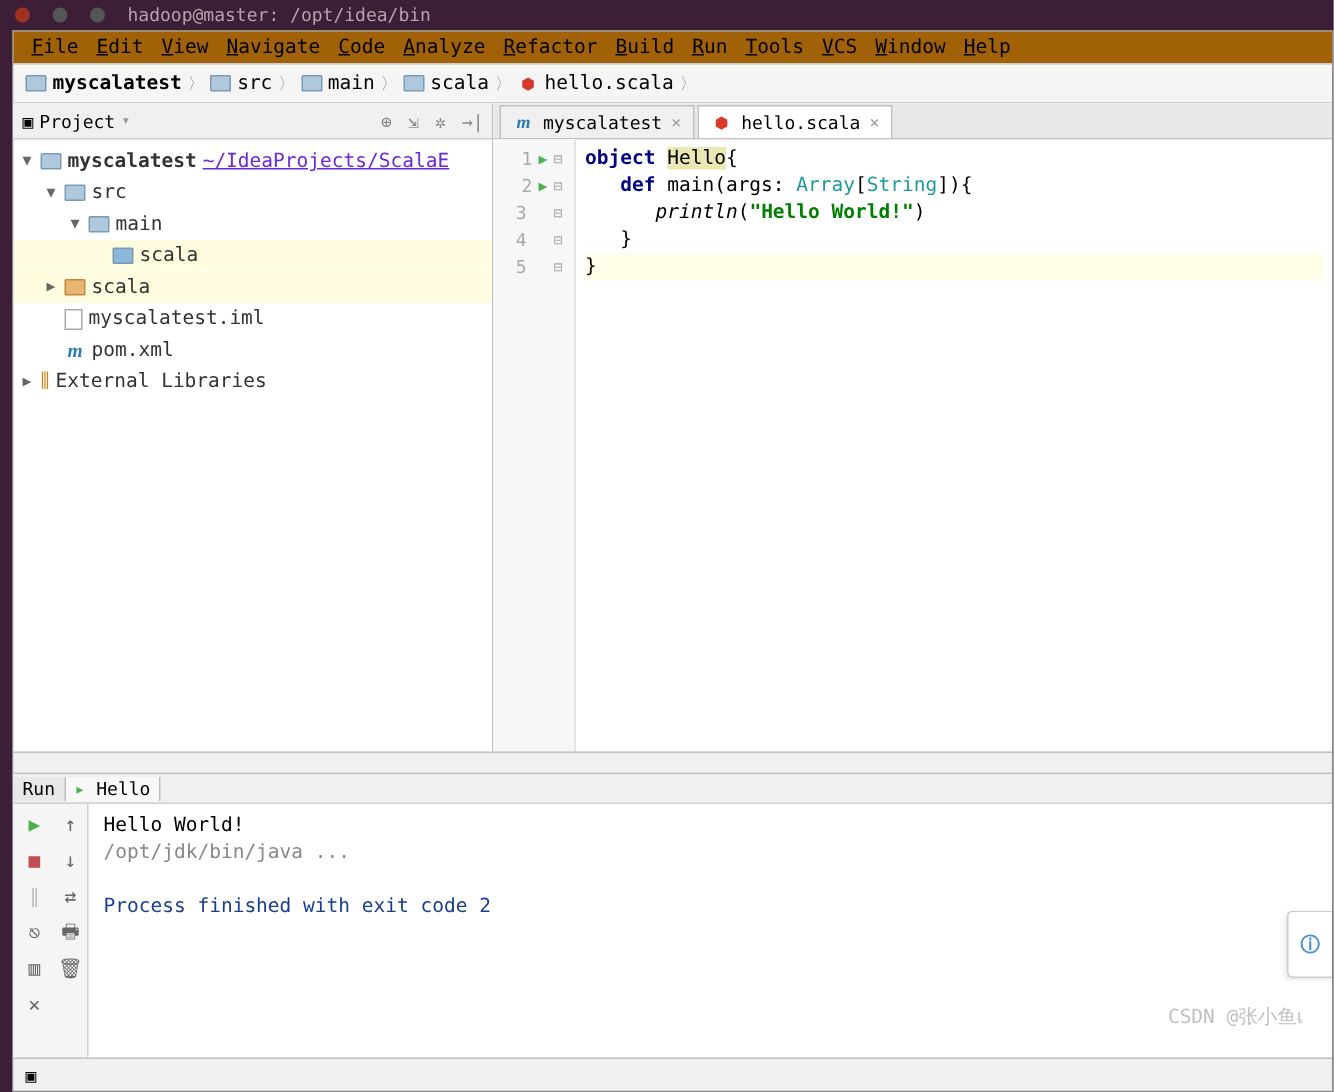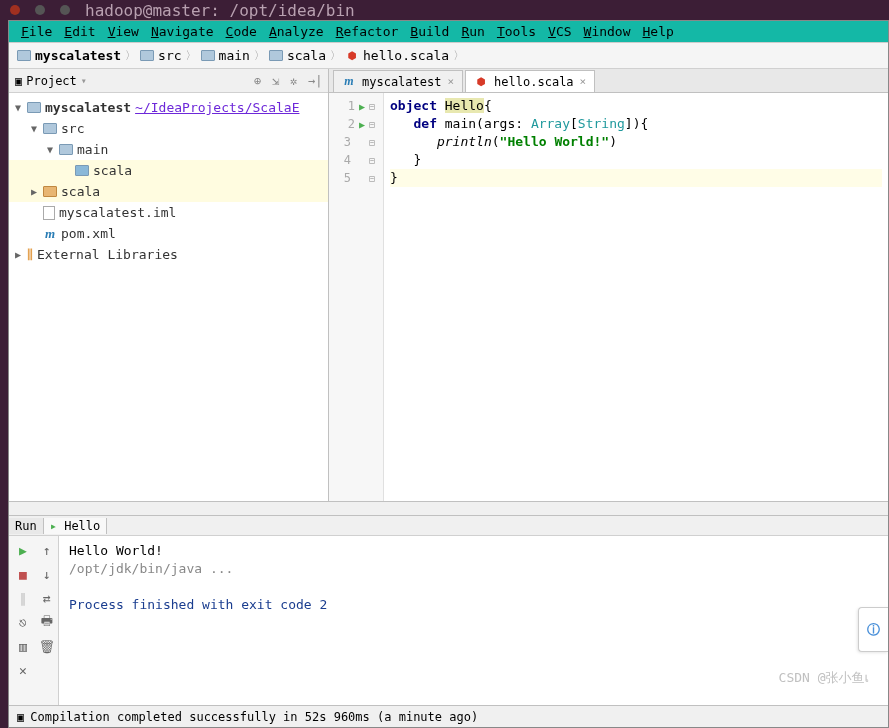--- a/index.html
+++ b/index.html
@@ -1,24 +1,24 @@
 <!DOCTYPE html>
 <html><head>
 <meta charset="utf-8">
 <style>
 * { margin:0; padding:0; box-sizing:border-box; font-family:"DejaVu Sans Mono","Ubuntu Mono",monospace; }
 body { width:889px; height:728px; background:#3c1e36; overflow:hidden; font-size:13px; }
-.os-top { height:20px; background:#3c1e36; color:#b8a0b0; font-size:16px; padding:2px 10px; display:flex; align-items:center; gap:15px; }
+.os-top { height:20px; background:#3c1e36; color:#b8a0b0; font-size:12px; padding:2px 10px; display:flex; align-items:center; gap:15px; }
 .os-dot { width:10px; height:10px; border-radius:50%; display:inline-block; }
 .window { position:absolute; left:8px; top:20px; width:881px; height:708px; background:#f0f0f0; display:flex; flex-direction:column; border:1px solid #888; }
 .titlebar { height:24px; background:linear-gradient(#4a4a4a,#3a3a3a); color:#ddd; display:flex; align-items:center; padding:0 6px; font-size:12px; font-family:"Ubuntu",sans-serif; }
 .titlebar .dots { display:flex; gap:6px; margin-right:8px; }
 .titlebar .dot { width:11px; height:11px; border-radius:50%; background:#555; border:1px solid #333; }
 .titlebar .title-text { font-weight:bold; white-space:nowrap; overflow:hidden; }
-.menubar { height:22px; background:#14b8a6; border-bottom:1px solid #ccc; display:flex; align-items:center; padding:0 6px; font-family:"Ubuntu",sans-serif; font-size:13px; }
+.menubar { height:22px; background:#a16207; border-bottom:1px solid #ccc; display:flex; align-items:center; padding:0 6px; font-family:"Ubuntu",sans-serif; font-size:13px; }
 .menubar span { padding:2px 6px; cursor:pointer; }
 .menubar span u { text-decoration:underline; }
 .breadcrumb { height:26px; background:#f5f5f5; border-bottom:1px solid #d0d0d0; display:flex; align-items:center; padding:0 8px; gap:4px; font-family:"DejaVu Sans Mono",monospace; font-size:13px; }
 .folder-icon { width:14px; height:11px; background:#b0c8dc; border:1px solid #7a9ab5; border-radius:1px; display:inline-block; position:relative; }
 .folder-icon.orange { background:#e8b673; border-color:#c08840; }
 .chev { color:#999; font-size:11px; }
 .main-split { flex:1; display:flex; min-height:0; }
 .project-panel { width:320px; background:#fff; border-right:1px solid #c0c0c0; display:flex; flex-direction:column; }
 .project-header { height:24px; background:#f0f0f0; border-bottom:1px solid #d0d0d0; display:flex; align-items:center; padding:0 6px; font-size:12px; gap:4px; }
 .project-header .spacer { flex:1; }
@@ -263,19 +263,18 @@
           <div class="console-line ">Hello World!</div>
           <div class="console-line console-gray">/opt/jdk/bin/java ...</div>
           <div class="console-line ">&nbsp;</div>
           <div class="console-line console-blue">Process finished with exit code 2</div>
         </div>
     </div>
   </div>
 
   <div class="statusbar">
     <span>▣</span>
-    <span>Compilation completed successfully in 52s 960ms (a minute ago)</span>
   </div>
 
   <div class="info-bubble">ⓘ</div>
 </div>
 
 <div class="watermark">CSDN @张小鱼เ</div>
 
 </body></html>

